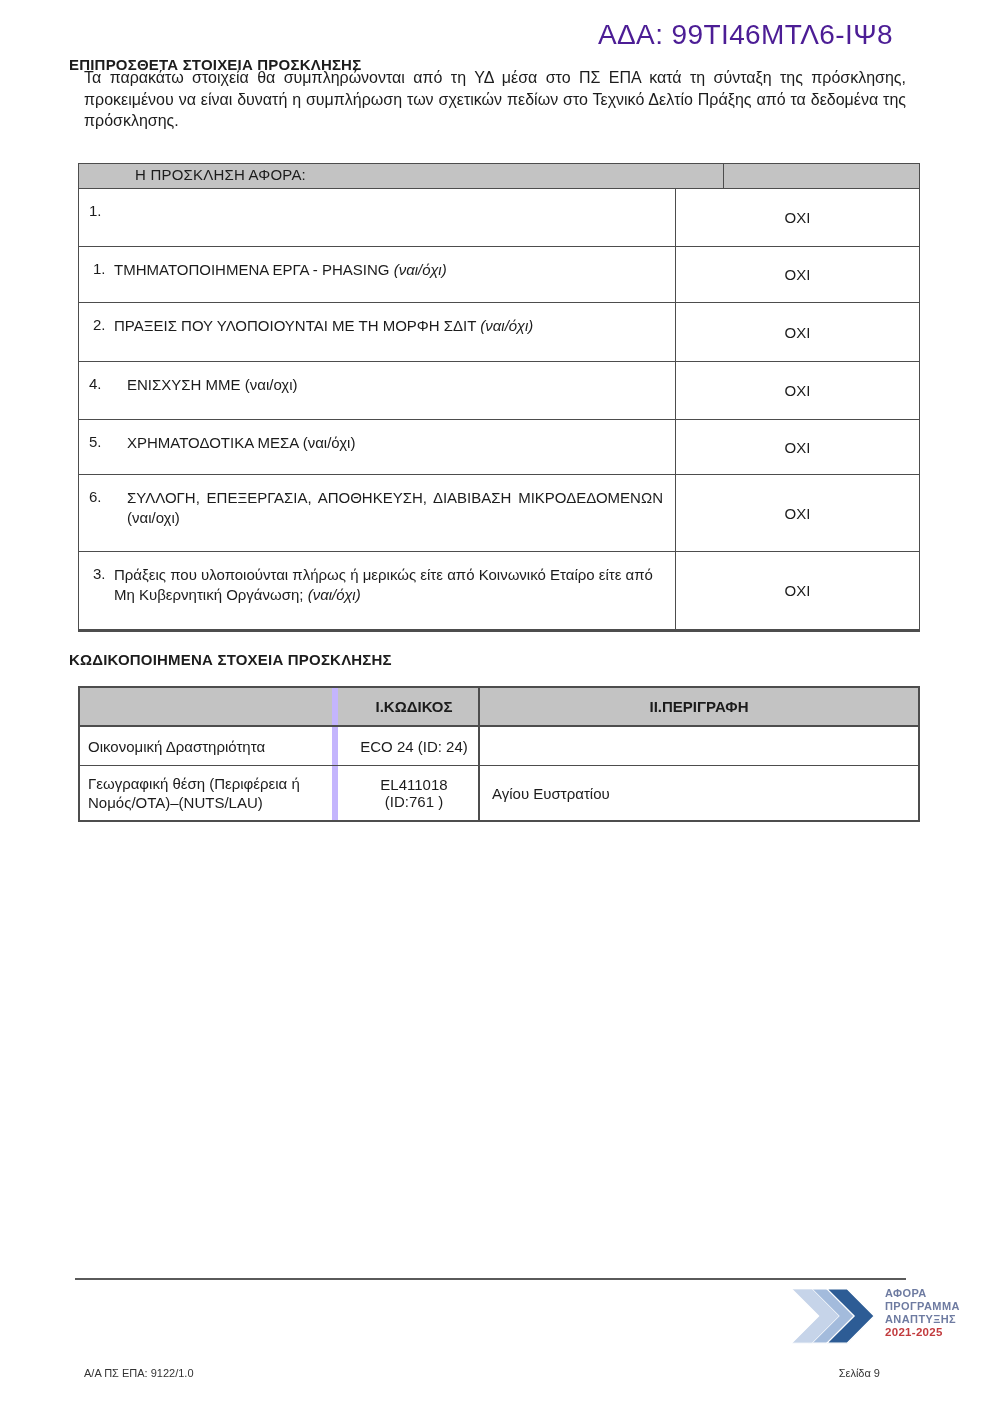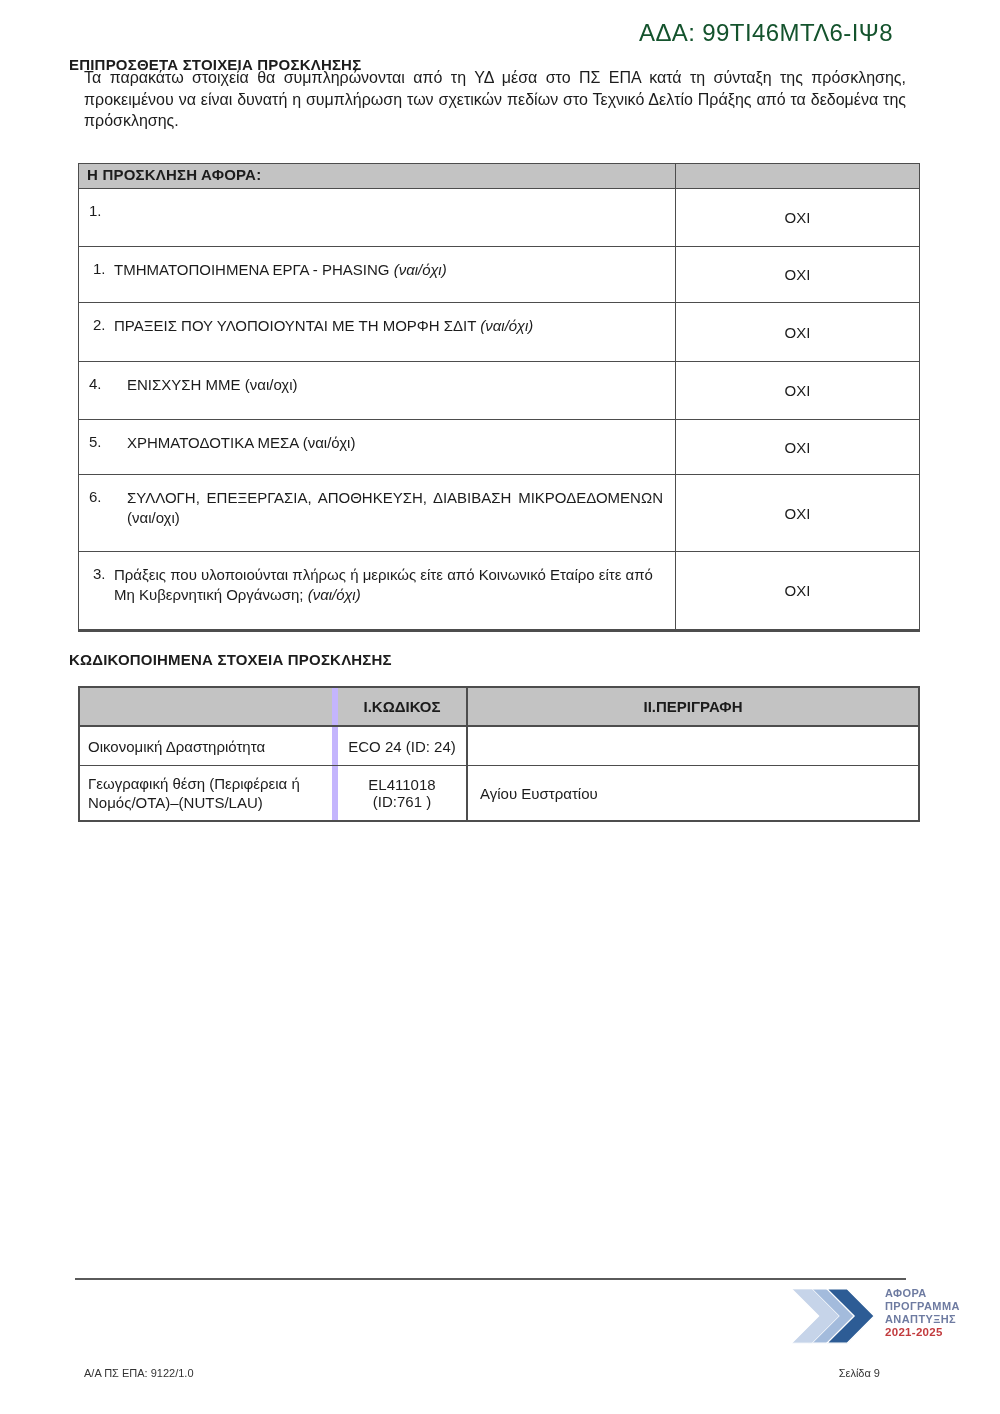--- a/index.html
+++ b/index.html
@@ -11,23 +11,23 @@
     margin: 0 auto;
     background: #ffffff;
     font-family: "Liberation Sans", sans-serif;
     color: #1c1c1c;
     overflow: hidden;
   }
   .ada {
     position: absolute;
     top: 19px;
     right: 107px;
-    font-size: 24px;
+    font-size: 28px;
     letter-spacing: 0.4px;
-    color: #14532d;
+    color: #4c1d95;
   }
   .sec-title {
     position: absolute;
     left: 69px;
     font-size: 15px;
     font-weight: bold;
     letter-spacing: 0.2px;
   }
   .sec-title.t1 { top: 56px; }
   .sec-title.t2 { top: 651px; }
@@ -48,23 +48,24 @@
     left: 78px;
     width: 842px;
     border: 1.5px solid #4d4d4d;
     border-bottom-width: 3px;
     font-size: 15px;
   }
   .t1-row { display: flex; }
   .t1-row + .t1-row { border-top: 1.5px solid #4d4d4d; }
   .t1-head { height: 24px; background: #c3c3c3; }
   .t1-head .t1-c1 {
-    font-weight: bold;
+    font-weight: normal;
     padding: 2px 0 0 8px;
     letter-spacing: 0.2px;
+    margin-left: 48px;
   }
   .t1-c1 {
     width: 597px;
     border-right: 1.5px solid #4d4d4d;
   }
   .t1-c2 {
     flex: 1;
     display: flex;
     align-items: center;
     justify-content: center;
@@ -103,21 +104,21 @@
   .t2-row { display: flex; }
   .t2-head {
     height: 39px;
     background: #c3c3c3;
     border-bottom: 2px solid #4d4d4d;
     font-weight: bold;
   }
   .t2-row + .t2-row:not(.t2-head) { }
   .t2-body + .t2-body { border-top: 1.5px solid #4d4d4d; }
   .t2-c1 { width: 258px; border-right: 6px solid #c4b5fd; display: flex; align-items: center; padding: 4px 8px; }
-  .t2-c2 { width: 130px; border-right: 2px solid #4d4d4d; display: flex; align-items: center; justify-content: center; padding: 16px 4px; text-align: center; }
+  .t2-c2 { width: 130px; border-right: 2px solid #4d4d4d; display: flex; align-items: center; justify-content: center; padding: 16px 4px; text-align: center; margin-left: 12px; }
   .t2-c3 { flex: 1; display: flex; align-items: center; padding: 4px 12px; }
   .t2-head .t2-c1 { }
   .t2-row.r1 { height: 38px; }
   .t2-row.r2 { height: 55px; }
   .t2-c1 .wrap { line-height: 19px; }
 
   
   .rule {
     position: absolute;
     top: 1278px;

